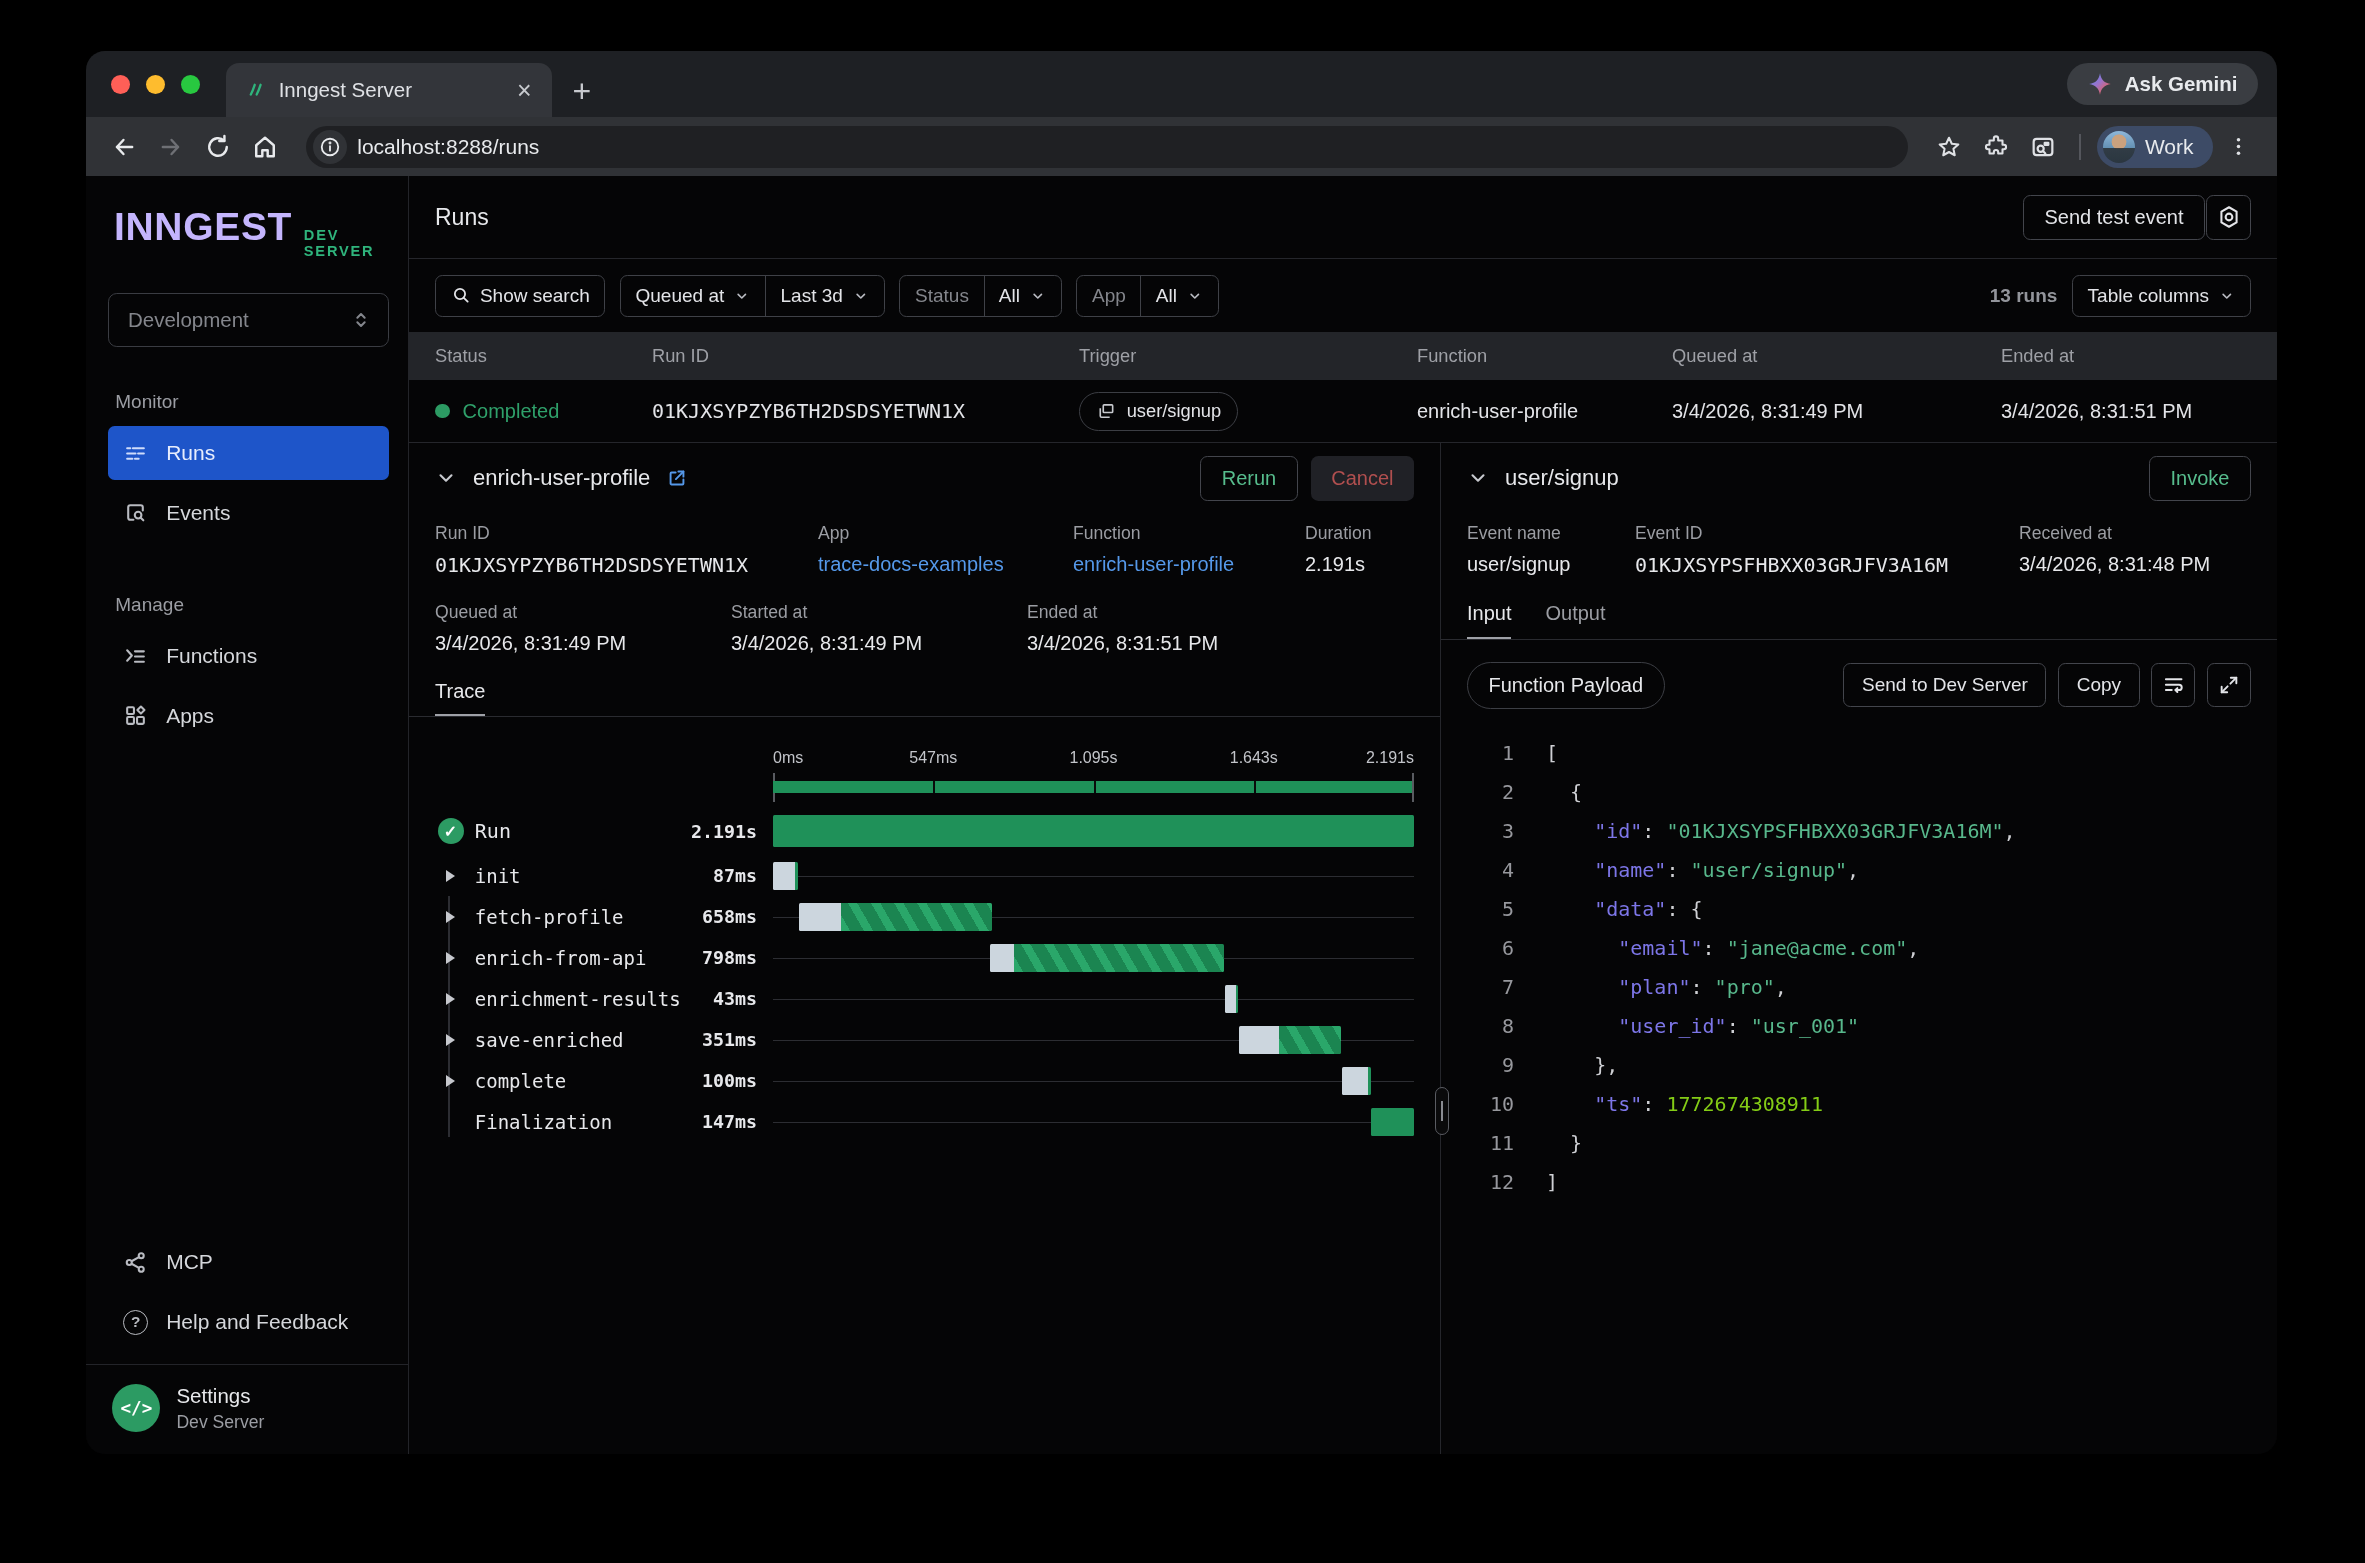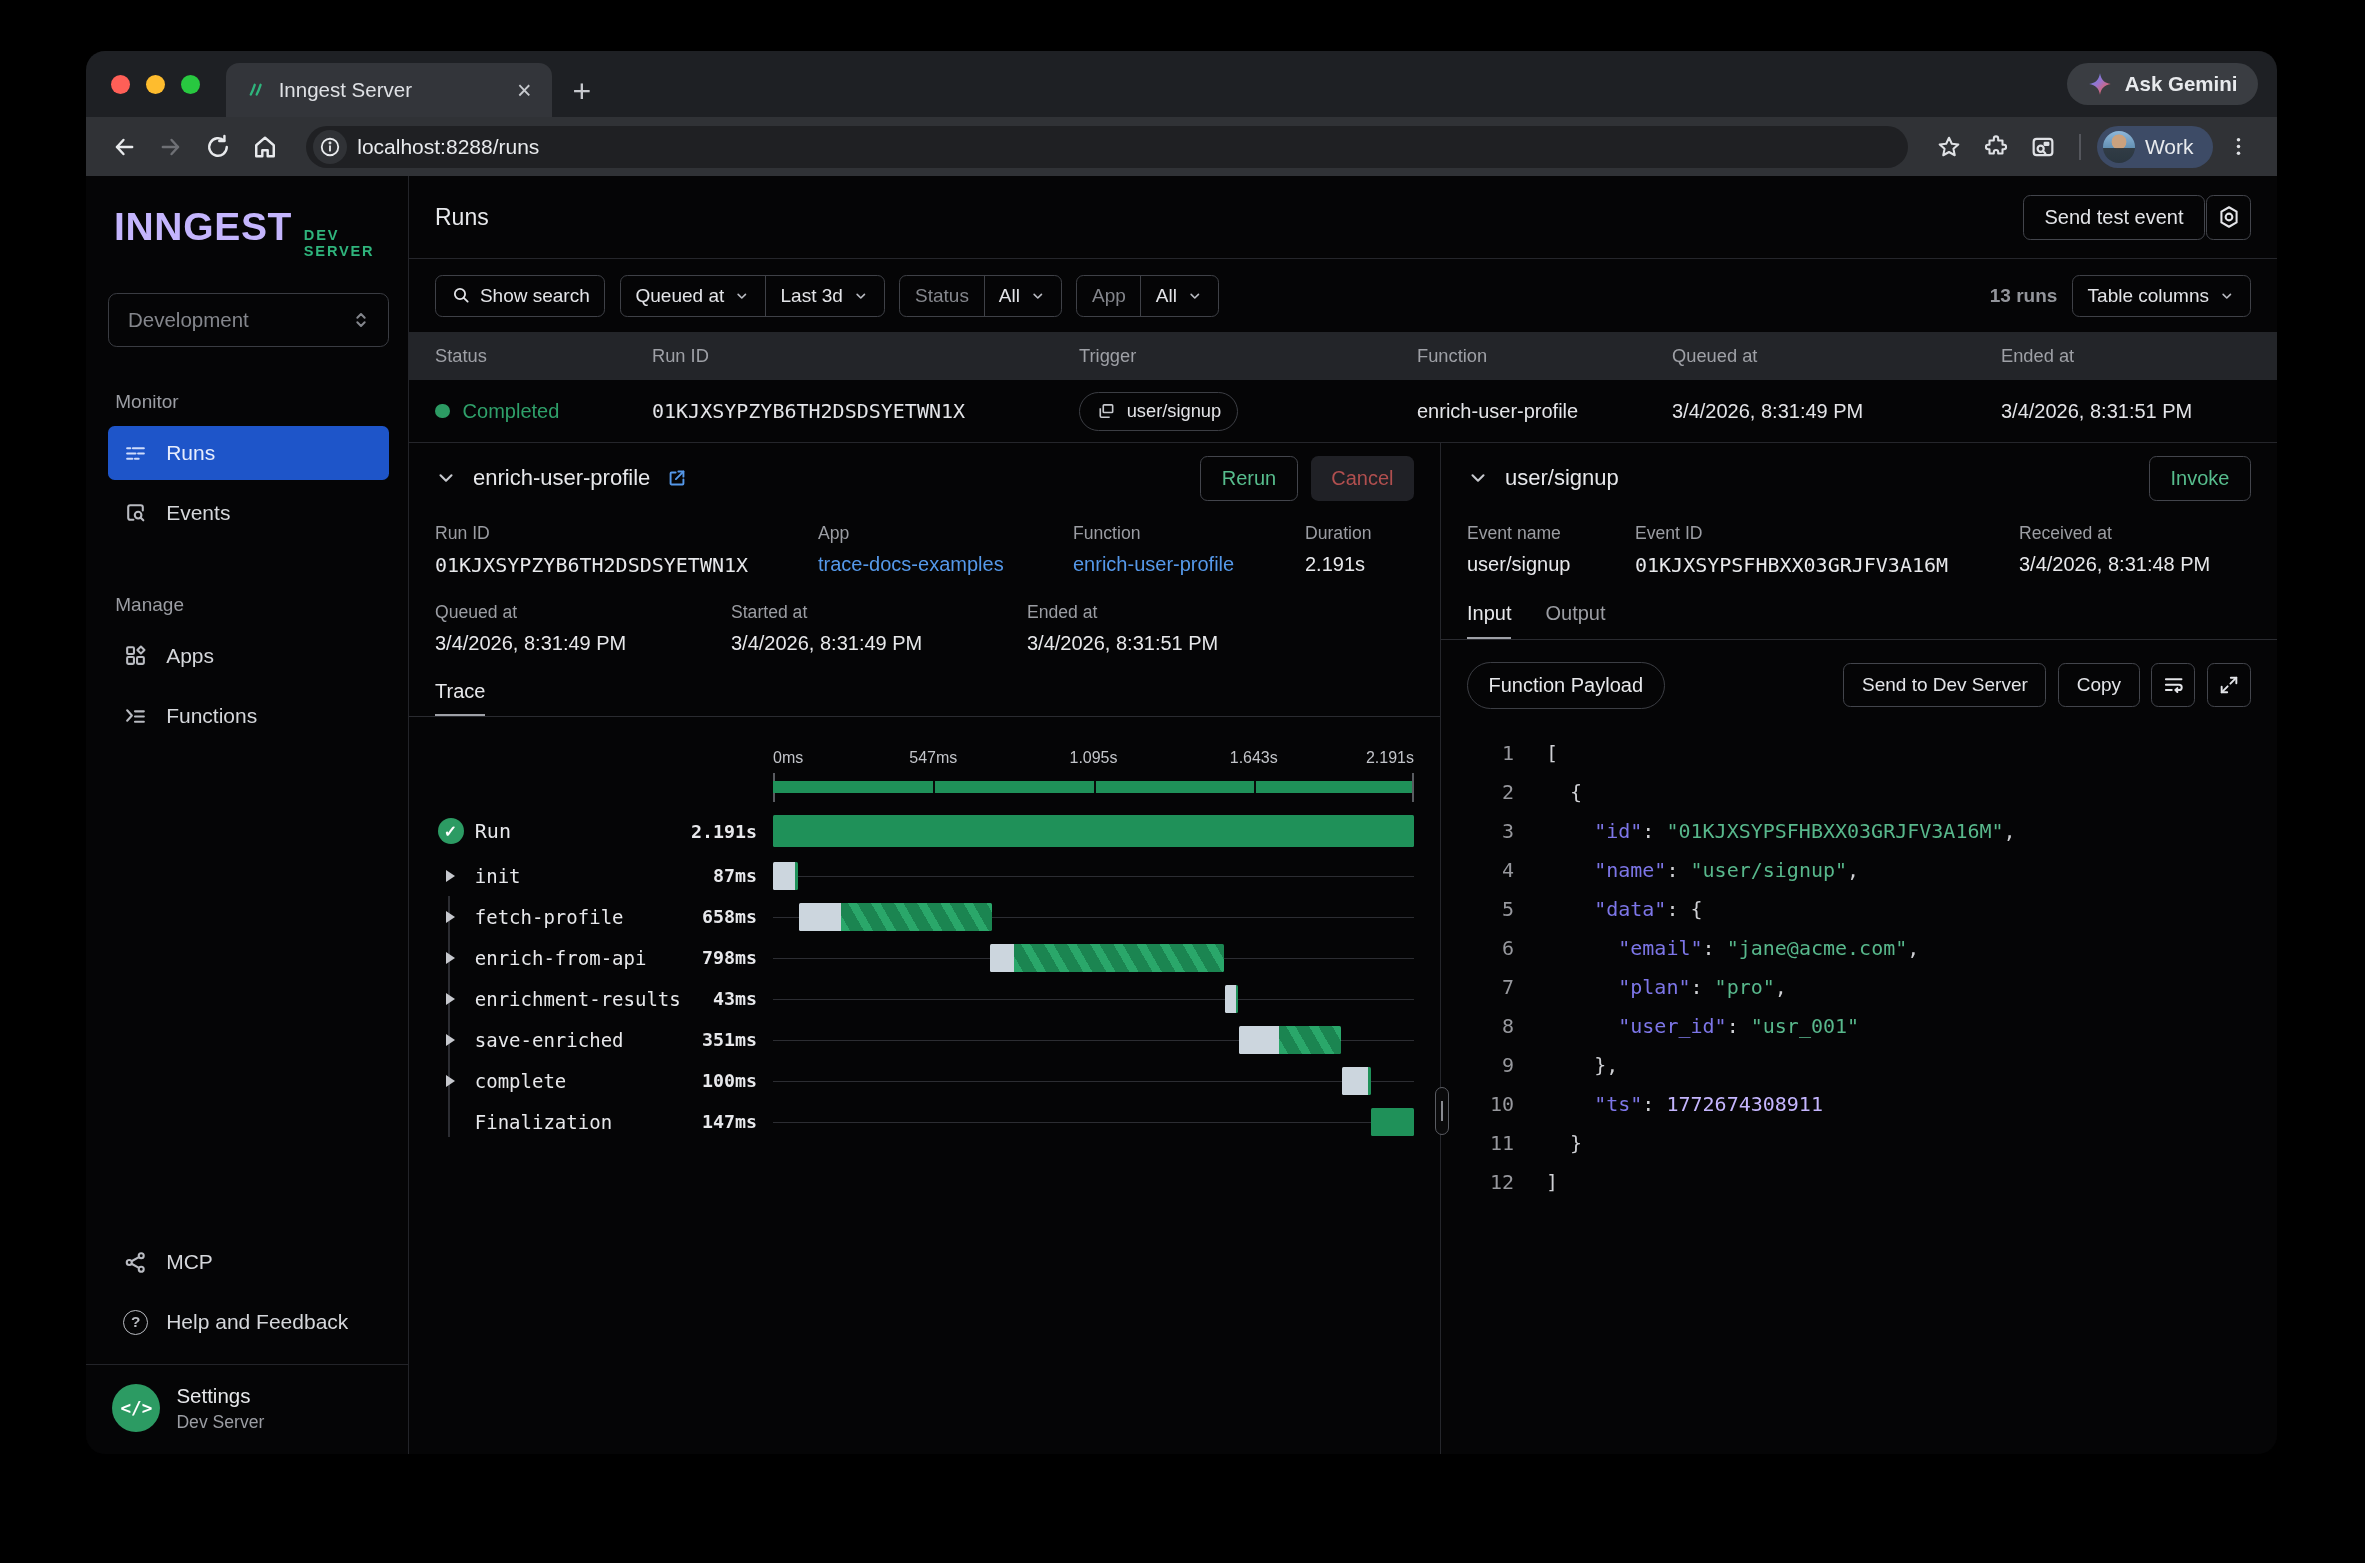--- a/index.html
+++ b/index.html
@@ -163,21 +163,21 @@
   .chip-pill { border:0.7px solid #3c3e44; border-radius:731px; height:47px; display:inline-flex;
     align-items:center; padding:0 20.5px; color:#e7e8eb; font-size:20px; }
   .pb-right { margin-left:auto; display:flex; gap:11.7px; align-items:center; }
   .btn.small { height:44px; font-size:19px; padding:0 17.6px; }
   .btn.iconb { width:44px; height:44px; padding:0; justify-content:center; }
 
   .code { margin-top:25px; font-family:"DejaVu Sans Mono", monospace; font-size:20px; }
   .c-line { display:flex; height:39px; align-items:center; }
   .c-num { width:47px; text-align:right; color:#97989d; flex:0 0 auto; }
   .c-txt { margin-left:32px; white-space:pre; }
-  .tk-p { color:#cfd0d4; } .tk-k { color:#7d76e8; } .tk-s { color:#58b88c; } .tk-n { color:#c4b5fd; }
+  .tk-p { color:#cfd0d4; } .tk-k { color:#7d76e8; } .tk-s { color:#58b88c; } .tk-n { color:#84cc16; }
 
   svg { display:block; }
 </style>
 </head>
 <body>
 
 <div class="stage">
 <div class="window">
 
   <div class="tabstrip">
@@ -310,39 +310,39 @@
                 <path d="M19 10V7a2 2 0 0 0-2-2H7a2 2 0 0 0-2 2v10a2 2 0 0 0 2 2h3"></path>
                 <circle cx="14.5" cy="14.5" r="3.2"></circle>
                 <path d="m17 17 2.5 2.5"></path>
               </svg>
         </span>
         <span>Events</span>
       </div>
       <div class="side-label second">Manage</div>
       <div class="side-item">
         <span class="si">
+          <svg width="25" height="25" viewBox="0 0 24 24" fill="none" stroke="currentColor" stroke-width="2" stroke-linecap="round" stroke-linejoin="round">
+                <path d="m4 7 4.5 5L4 17"></path>
+                <path d="M11.5 8H20"></path>
+                <path d="M11.5 13H20"></path>
+                <path d="M11.5 18H20"></path>
+              </svg>
+        </span>
+        <span>Functions</span>
+      </div>
+      <div class="side-item">
+        <span class="si">
           <svg width="25" height="25" viewBox="0 0 24 24" fill="none" stroke="currentColor" stroke-width="2" stroke-linejoin="round">
                 <rect x="4" y="4" width="6.5" height="6.5" rx="1"></rect>
                 <path d="M17.2 3.4l3.4 3.4-3.4 3.4-3.4-3.4z"></path>
                 <rect x="4" y="13.5" width="6.5" height="6.5" rx="1"></rect>
                 <rect x="13.5" y="13.5" width="6.5" height="6.5" rx="1"></rect>
               </svg>
         </span>
         <span>Apps</span>
-      </div>
-      <div class="side-item">
-        <span class="si">
-          <svg width="25" height="25" viewBox="0 0 24 24" fill="none" stroke="currentColor" stroke-width="2" stroke-linecap="round" stroke-linejoin="round">
-                <path d="m4 7 4.5 5L4 17"></path>
-                <path d="M11.5 8H20"></path>
-                <path d="M11.5 13H20"></path>
-                <path d="M11.5 18H20"></path>
-              </svg>
-        </span>
-        <span>Functions</span>
       </div>
 
       <div class="side-foot">
         <div class="side-item">
           <span class="si">
             <svg width="25" height="25" viewBox="0 0 24 24" fill="none" stroke="currentColor" stroke-width="2">
                   <circle cx="6" cy="12" r="2.4"></circle>
                   <circle cx="17.5" cy="5.5" r="2.4"></circle>
                   <circle cx="17.5" cy="18.5" r="2.4"></circle>
                   <path d="m8.2 10.8 7.1-4M8.2 13.2l7.1 4"></path>

